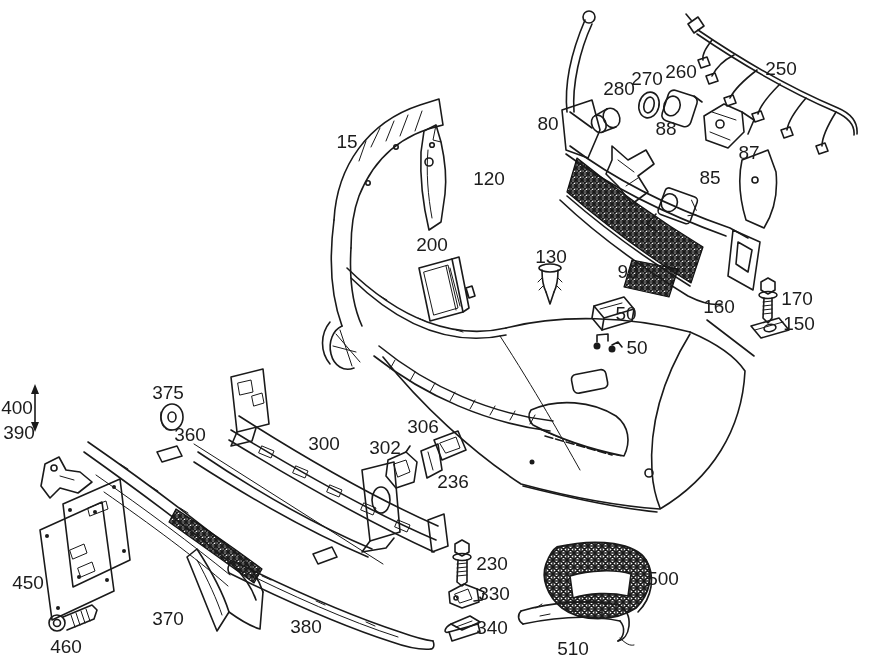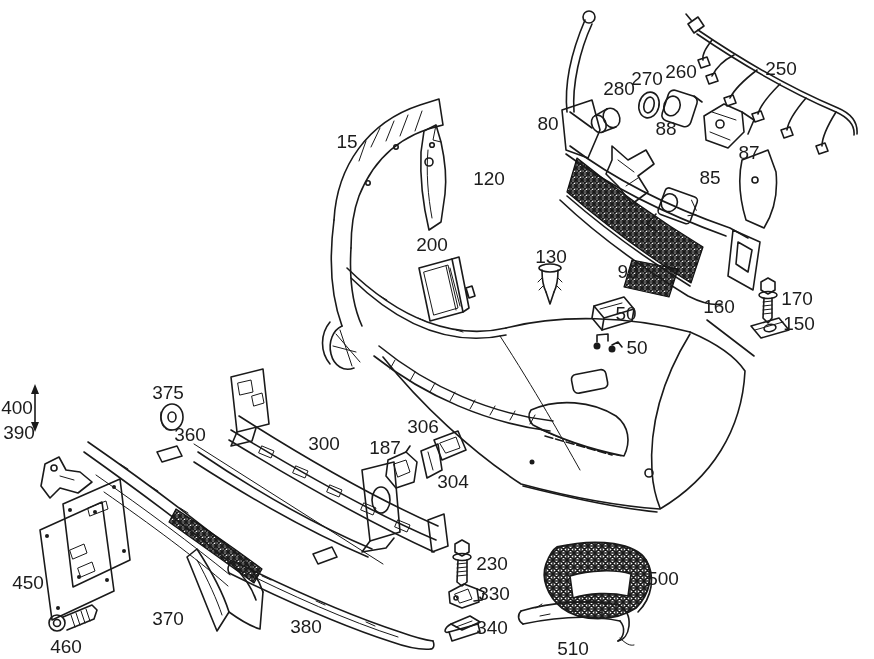--- a/index.html
+++ b/index.html
@@ -321,23 +321,23 @@
 <div class="plabel" style="left:626px;top:313px">50</div>
 <div class="plabel" style="left:637px;top:347px">50</div>
 <div class="plabel" style="left:719px;top:306px">160</div>
 <div class="plabel" style="left:797px;top:298px">170</div>
 <div class="plabel" style="left:799px;top:323px">150</div>
 <div class="plabel" style="left:17px;top:407px">400</div>
 <div class="plabel" style="left:168px;top:392px">375</div>
 <div class="plabel" style="left:190px;top:434px">360</div>
 <div class="plabel" style="left:19px;top:432px">390</div>
 <div class="plabel" style="left:324px;top:443px">300</div>
-<div class="plabel" style="left:385px;top:447px">187</div>
+<div class="plabel" style="left:385px;top:447px">302</div>
 <div class="plabel" style="left:423px;top:426px">306</div>
-<div class="plabel" style="left:453px;top:481px">304</div>
+<div class="plabel" style="left:453px;top:481px">236</div>
 <div class="plabel" style="left:28px;top:582px">450</div>
 <div class="plabel" style="left:66px;top:646px">460</div>
 <div class="plabel" style="left:168px;top:618px">370</div>
 <div class="plabel" style="left:306px;top:626px">380</div>
 <div class="plabel" style="left:492px;top:563px">230</div>
 <div class="plabel" style="left:494px;top:593px">330</div>
 <div class="plabel" style="left:492px;top:627px">340</div>
 <div class="plabel" style="left:663px;top:578px">500</div>
 <div class="plabel" style="left:573px;top:648px">510</div>
 

